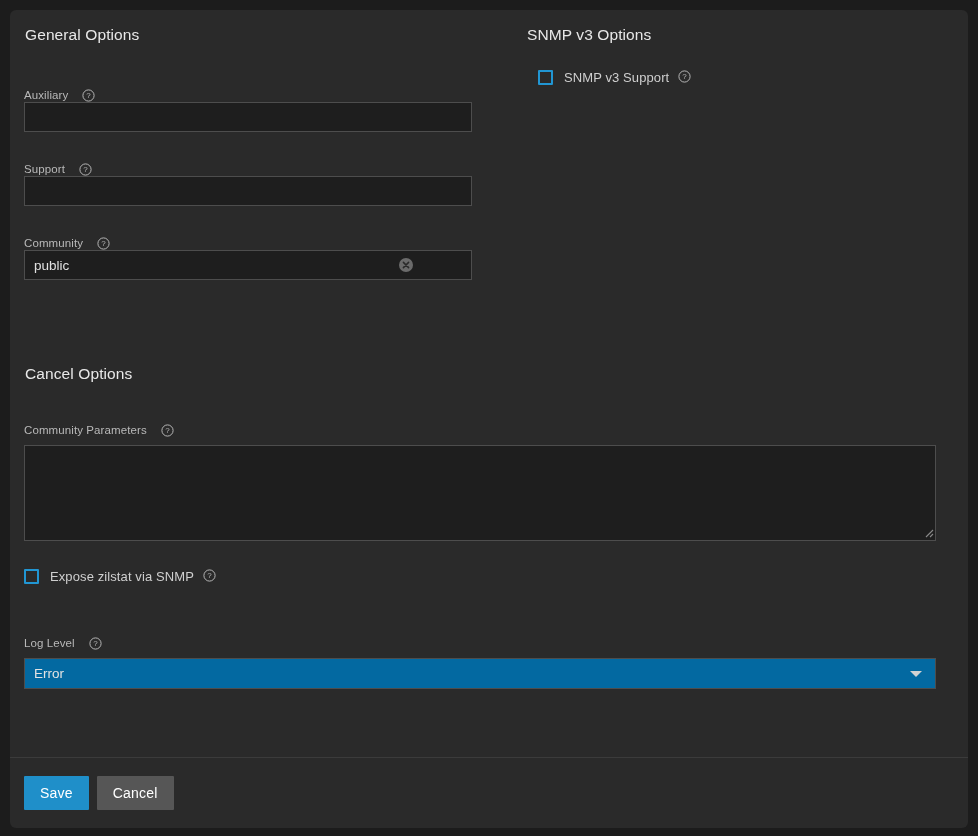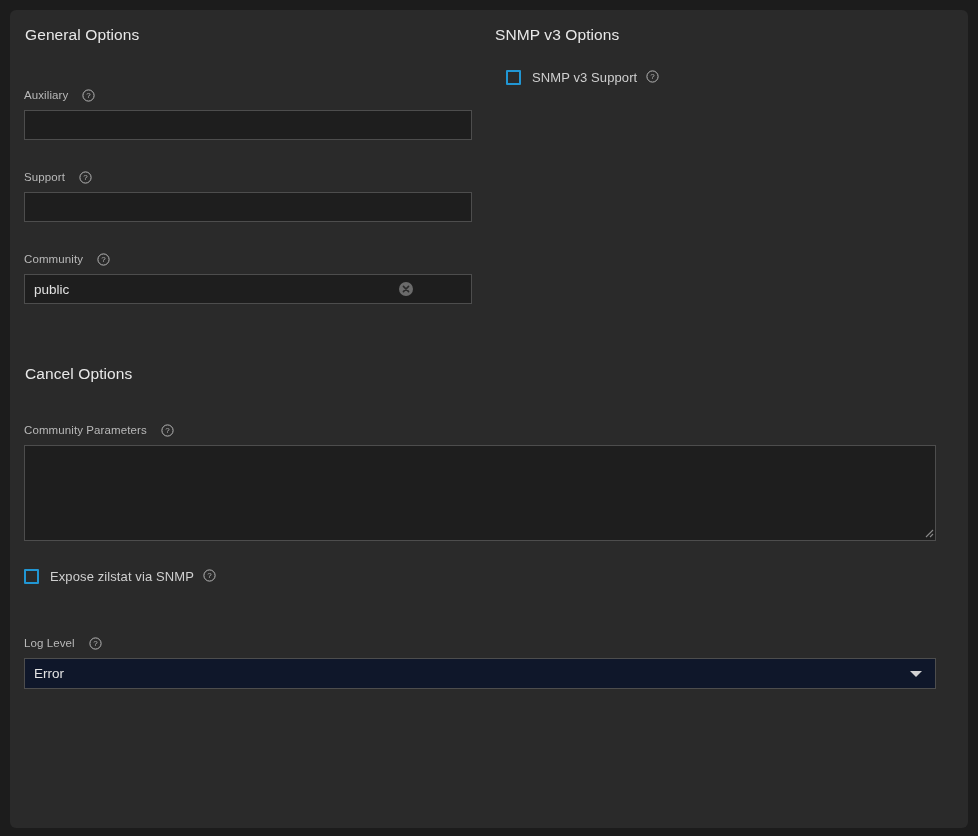--- a/index.html
+++ b/index.html
@@ -23,20 +23,21 @@
     display: flex;
     flex-direction: column;
   }
 
   .card-body {
     flex: 1 1 auto;
     position: relative;
     padding: 16px 14px 0 14px;
     display: flex;
     flex-direction: row;
+    gap: 32px;
   }
 
   .col-left  { width: 470px; flex: 0 0 470px; }
   .col-right { flex: 1 1 auto; padding-left: 0; }
 
   .section-title {
     font-size: 15.5px;
     color: #e8e8e8;
     font-weight: 400;
     letter-spacing: .1px;
@@ -80,21 +81,21 @@
     color: #e0e0e0;
     font-family: "Liberation Sans", sans-serif;
     font-size: 13.5px;
     padding: 0 28px 0 9px;
     border-radius: 0;
     outline: none;
     display: block;
   }
   .text-input::placeholder { color: #6e6e6e; }
 
-  .input-wrap { position: relative; width: 397px; margin-top: 8px; }
+  .input-wrap { position: relative; width: 397px; margin-top: 0; }
 
   .clear-icon {
     position: absolute;
     right: 8px;
     top: 50%;
     transform: translateY(-50%);
     width: 14px;
     height: 14px;
     cursor: pointer;
     display: block;
@@ -155,21 +156,21 @@
   
   .select-wrap {
     position: relative;
     width: 912px;
     margin-top: 8px;
   }
 
   .select-box {
     width: 912px;
     height: 31px;
-    background: #0f172a;
+    background: #0369a1;
     border: 1px solid #4d4d4d;
     color: #e3e3e3;
     font-size: 13.5px;
     line-height: 29px;
     padding: 0 34px 0 9px;
     cursor: pointer;
     user-select: none;
   }
 
   .select-arrow {
@@ -355,14 +356,18 @@
         <div class="select-wrap">
           <div class="select-box">Error</div>
           <span class="select-arrow"></span>
         </div>
       </div>
 
     </div>
 
   </div>
 
+  <div class="card-footer">
+    <button class="btn btn-primary">Save</button>
+    <button class="btn btn-secondary">Cancel</button>
+  </div>
 
 </div>
 
 </body></html>

